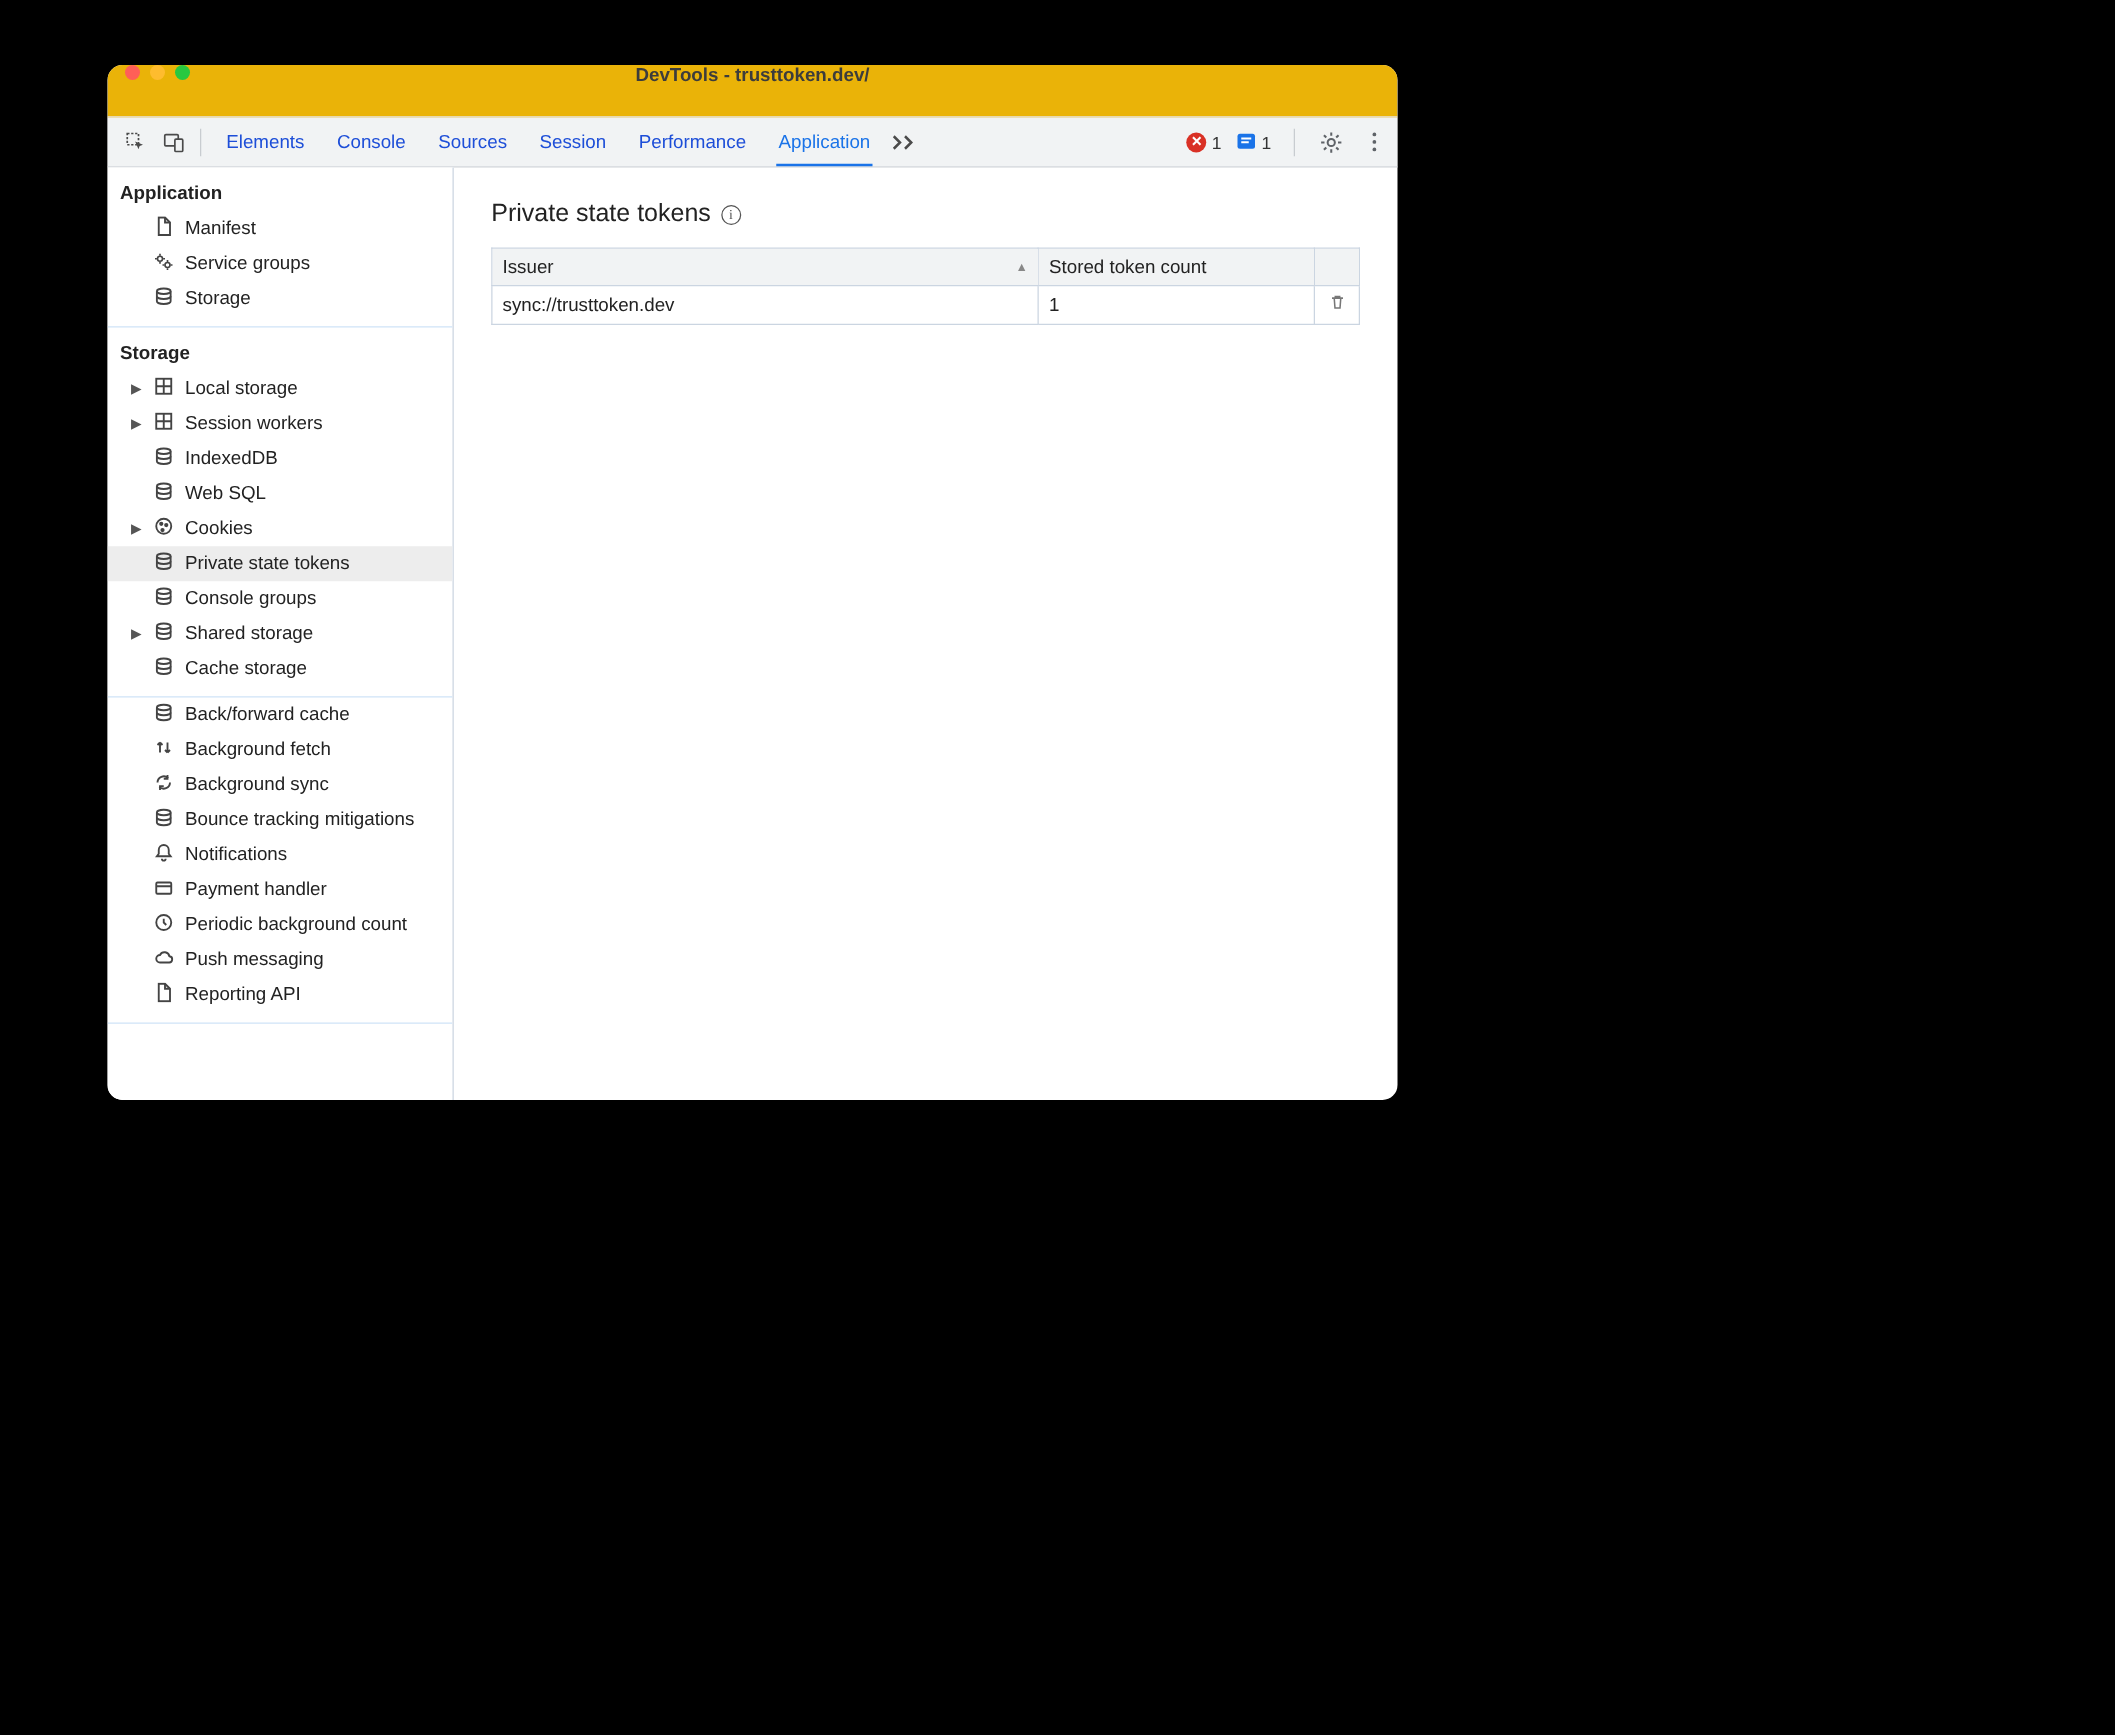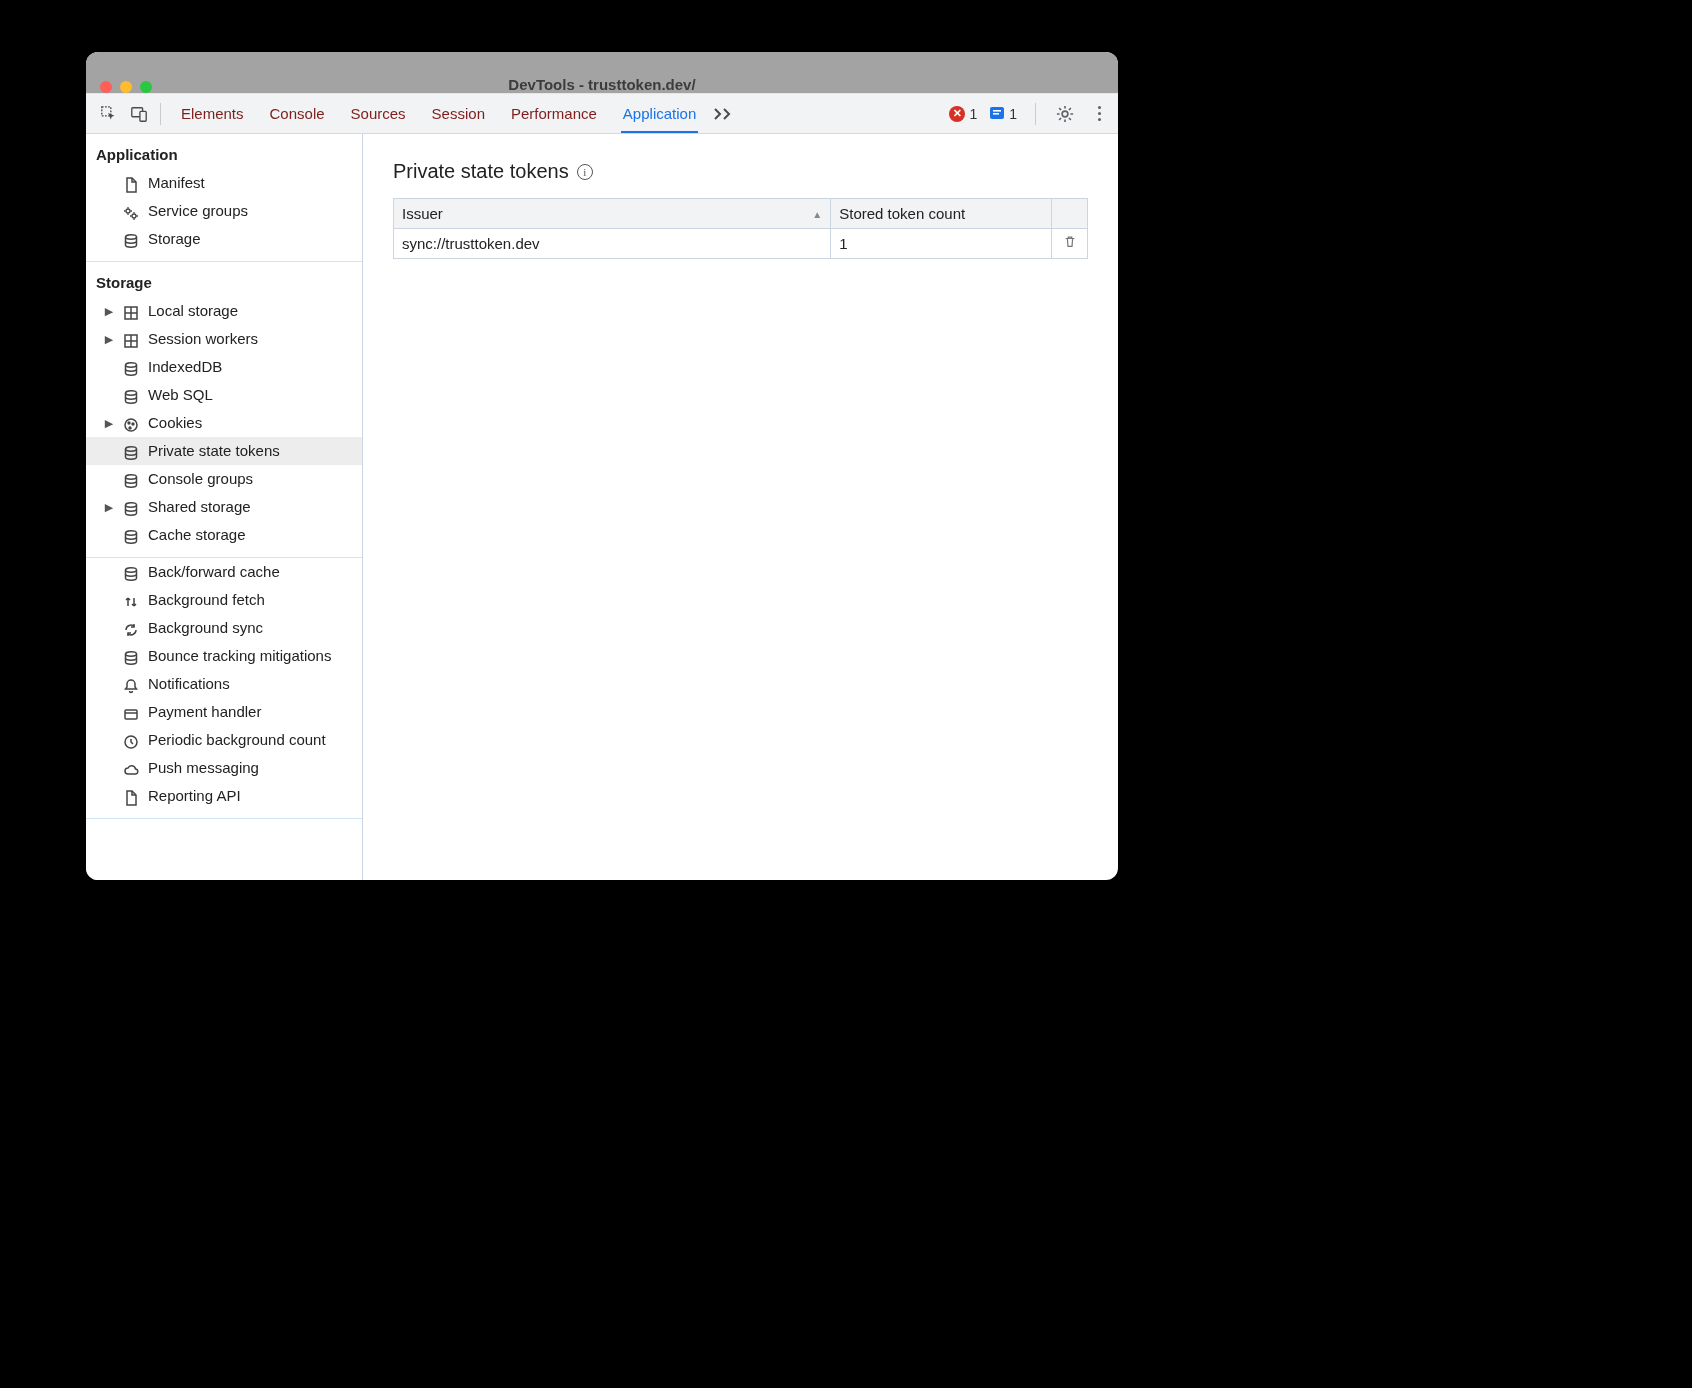--- a/index.html
+++ b/index.html
@@ -5,51 +5,51 @@
   * { box-sizing: border-box; margin: 0; padding: 0; }
   html, body { width: 1692px; height: 1388px; background: #000; font-family: -apple-system, "Helvetica Neue", Arial, sans-serif; }
   .stage { position: relative; width: 1692px; height: 1388px; }
   .window {
     position: absolute; left: 86px; top: 52px; width: 1032px; height: 828px;
     background: #fff; border-radius: 12px; overflow: hidden;
     box-shadow: 0 20px 60px rgba(0,0,0,.5);
     display: flex; flex-direction: column;
   }
   
-  .titlebar { height: 42px; background: #a3a3a3; display: flex; align-items: flex-end; position: relative; border-bottom: 1px solid #e6e6e7; }
+  .titlebar { height: 42px; background: #eab308; display: flex; align-items: flex-start; position: relative; border-bottom: 1px solid #e6e6e7; }
   .traffic { display: flex; gap: 8px; margin-left: 14px; }
   .dot { width: 12px; height: 12px; border-radius: 50%; }
   .dot.red { background: #ff5f57; }
   .dot.yellow { background: #febc2e; }
   .dot.green { background: #28c840; }
   .titlebar-title { position: absolute; left: 0; right: 0; text-align: center; font-size: 15px; font-weight: 600; color: #3c3c3c; pointer-events: none; }
   
   .toolbar { height: 40px; background: #f1f3f4; border-bottom: 1px solid #d4d8dc; display: flex; align-items: center; padding: 0 8px; font-size: 15px; color: #333; }
   .toolbar .tool-icon { width: 26px; height: 26px; display:flex; align-items:center; justify-content:center; margin: 0 2px; color:#4a4a4a; }
   .toolbar .tool-icon svg { width: 18px; height: 18px; }
   .toolbar .divider { width:1px; height:22px; background:#c8ccd0; margin: 0 6px; }
   .tabs { display:flex; gap: 22px; margin-left: 12px; }
-  .tab { color:#7f1d1d; cursor:pointer; padding: 10px 2px 9px; border-bottom: 2px solid transparent; }
+  .tab { color:#1d4ed8; cursor:pointer; padding: 10px 2px 9px; border-bottom: 2px solid transparent; }
   .tab.active { color:#1a73e8; border-bottom-color:#1a73e8; }
   .chevrons { margin-left: 16px; color:#4a4a4a; display:flex; align-items:center; }
   .toolbar-right { margin-left:auto; display:flex; align-items:center; gap:12px; }
   .badge { display:flex; align-items:center; gap:4px; font-size:14px; color:#333; }
   .badge .icn { width:16px; height:16px; display:flex; align-items:center; justify-content:center; }
   .err .icn { background:#d93025; border-radius:50%; color:#fff; font-size:11px; font-weight:700; }
   .info .icn svg { fill:#1a73e8; }
   .gear, .kebab { width:22px; height:22px; color:#5f6368; display:flex; align-items:center; justify-content:center; cursor:pointer;}
   .kebab { flex-direction:column; gap:3px; }
   .kebab span { width:3px; height:3px; background:#5f6368; border-radius:50%; }
   
   .body { flex:1; display:flex; min-height:0; }
   .sidebar { width: 277px; border-right:1px solid #cbd5e1; overflow-y:auto; background:#fff; }
   .section { border-bottom: 1px solid #cfe3f7; }
   .section-title { font-size:15px; font-weight:600; color:#222; padding: 12px 12px 6px 10px; }
   .tree { padding-bottom: 8px; }
-  .item { display:flex; align-items:flex-end; gap:8px; padding: 3px 8px 3px 18px; font-size:15px; color:#222; cursor:pointer; line-height:22px;}
+  .item { display:flex; align-items:flex-start; gap:8px; padding: 3px 8px 3px 18px; font-size:15px; color:#222; cursor:pointer; line-height:22px;}
   .item .arrow { width:10px; display:inline-flex; justify-content:center; color:#555; font-size:11px;}
   .item .noarrow { width:10px; }
   .item .ico { width:18px; height:18px; display:flex; align-items:center; justify-content:center; color:#444; }
   .item .ico svg { width:16px; height:16px; stroke:#444; fill:none; stroke-width:1.6;}
   .item.selected { background:#ededed; }
   
   .main { flex:1; padding: 26px 30px 20px 30px; overflow:auto; }
   .main h1 { font-size:20px; font-weight:400; color:#222; display:flex; align-items:center; gap:8px; }
   .info-circ { width:16px; height:16px; border:1.6px solid #555; border-radius:50%; display:inline-flex; align-items:center; justify-content:center; font-size:11px; font-family: Georgia, serif; color:#555; }
   table.data { width:100%; border-collapse: collapse; margin-top: 15px; font-size:15px; color:#222; }

